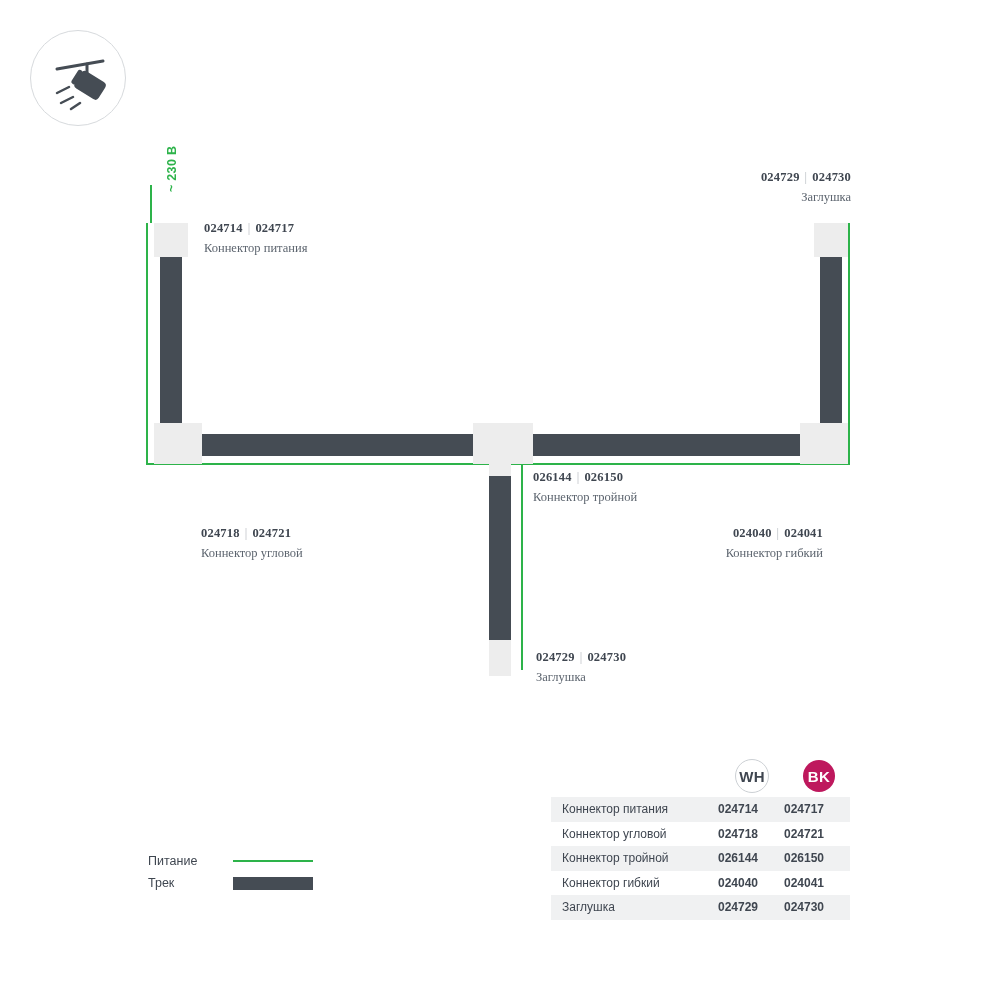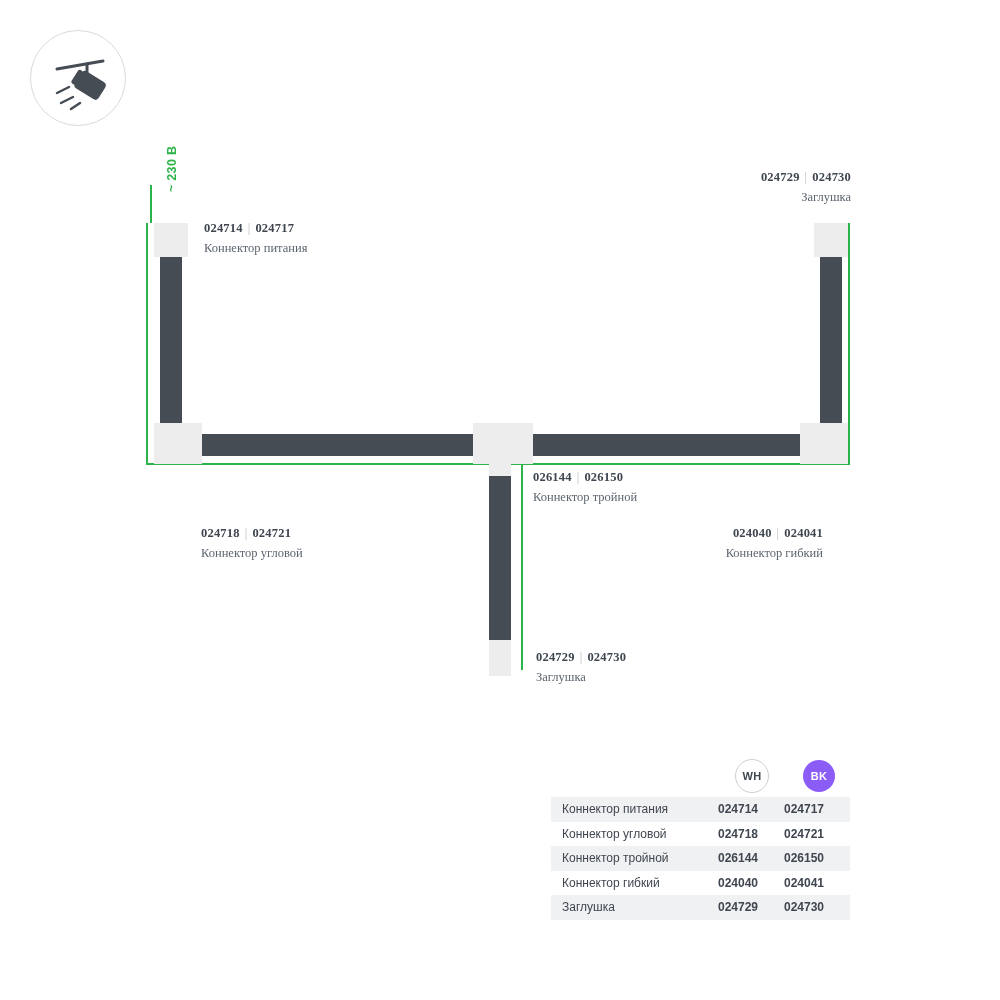--- a/index.html
+++ b/index.html
@@ -112,31 +112,31 @@
   .tbl-head {
     display: flex;
     justify-content: flex-end;
     align-items: center;
     height: 42px;
   }
   .chip {
     width: 32px; height: 32px;
     border-radius: 50%;
     display: flex; align-items: center; justify-content: center;
-    font-size: 11px; font-weight: bold;
+    font-size: 15px; font-weight: bold;
     letter-spacing: .3px;
   }
   .chip.wh {
     border: 1px solid #ccd0d4;
     color: #3f4650;
     background: #ffffff;
     margin-right: 34px;
   }
   .chip.bk {
-    background: #8b5cf6;
+    background: #be185d;
     color: #ffffff;
     margin-right: 15px;
   }
   .tbl-row {
     display: flex;
     align-items: center;
     height: 24.5px;
     font-size: 12px;
   }
   .tbl-row.alt { background: #f0f1f2; }
@@ -234,20 +234,30 @@
     <div class="cap">Коннектор гибкий</div>
   </div>
 
   <div class="lbl" style="left:536px; top:649px;">
     <div class="codes">
       <span>024729</span><span class="sep">|</span><span>024730</span>
     </div>
     <div class="cap">Заглушка</div>
   </div>
 
+  <div class="legend" style="left:148px; top:850px;">
+    <div class="legend-row">
+      <div class="legend-label">Питание</div>
+      <div class="swatch-line"></div>
+    </div>
+    <div class="legend-row">
+      <div class="legend-label">Трек</div>
+      <div class="swatch-bar"></div>
+    </div>
+  </div>
 
   <div class="tbl">
     <div class="tbl-head">
       <div class="chip wh">WH</div>
       <div class="chip bk">BK</div>
     </div>
 
     <div class="tbl-row alt">
       <div class="nm">Коннектор питания</div>
       <div class="c">024714</div>

